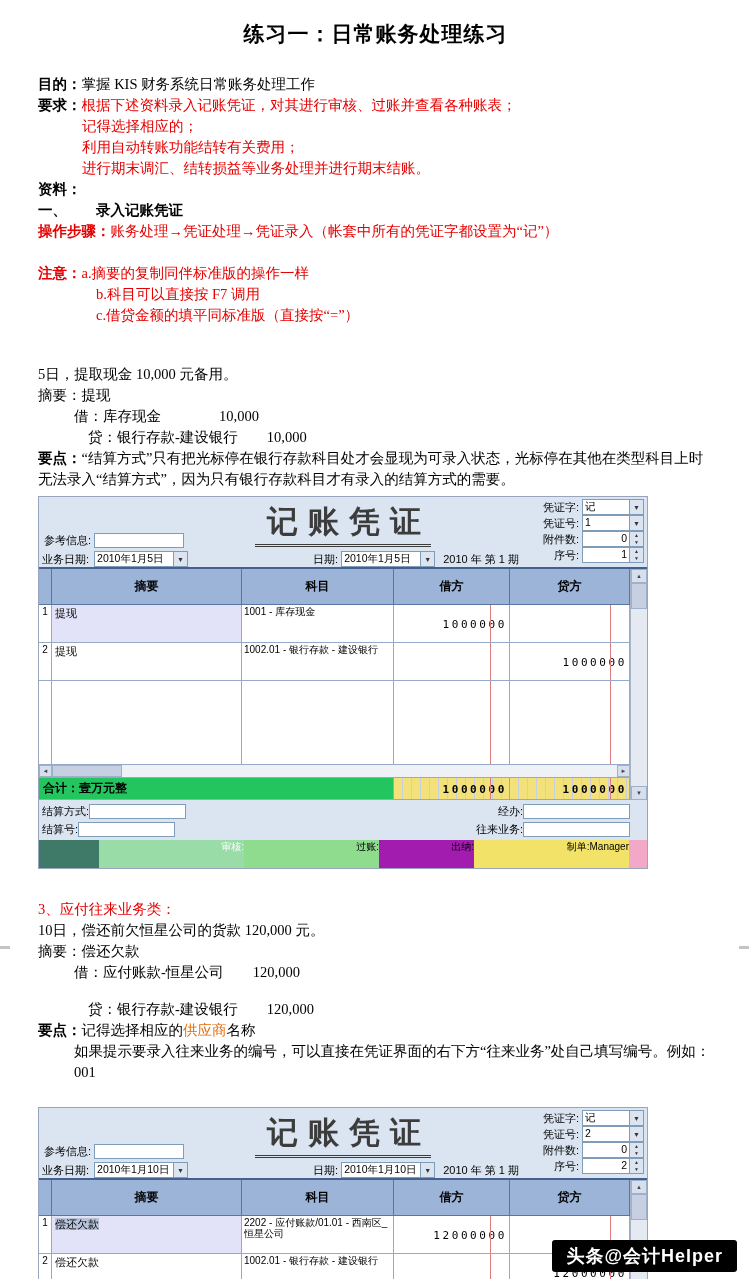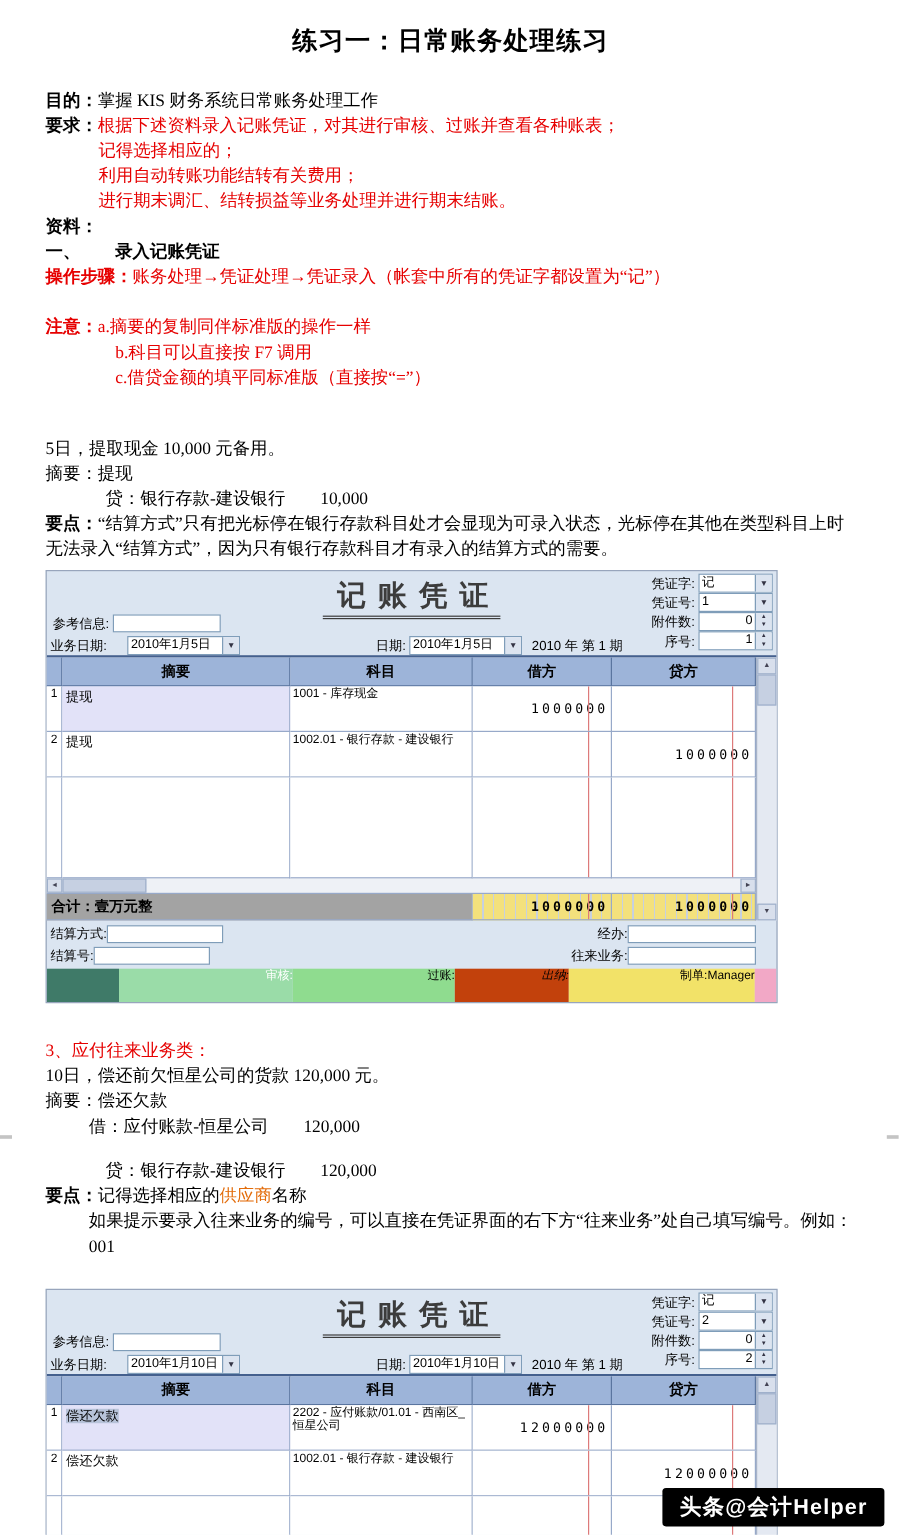--- a/index.html
+++ b/index.html
@@ -15,80 +15,80 @@
   .ind-j{padding-left:36px;}
   .ind-d{padding-left:50px;}
   .gap6{height:6px;}  .gap16{height:16px;}  .gap21{height:21px;}
   .gap24{height:24px;} .gap30{height:30px;} .gap38{height:38px;}
 
   
   .voucher{width:608px;background:#dbe5f1;border:1px solid #98a5bc;
            font-family:"Liberation Sans","DejaVu Sans",sans-serif;font-size:11px;color:#000;}
   .v-top{position:relative;height:70px;}
   .v-title-wrap{position:absolute;left:0;right:0;top:4px;text-align:center;}
-  .v-title{display:inline-block;font-size:24px;font-weight:bold;letter-spacing:10px;
+  .v-title{display:inline-block;font-size:31px;font-weight:bold;letter-spacing:10px;
            color:#3c3c3c;border-bottom:3px double #3c3c3c;padding:0 0 1px 12px;}
   .v-controls{position:absolute;top:3px;right:3px;display:flex;flex-direction:column;gap:2px;}
   .ctl-row{display:flex;align-items:center;justify-content:flex-end;gap:3px;height:14px;}
   .lbl{font-size:11px;white-space:nowrap;}
   .ctl-box{display:flex;width:60px;height:14px;background:#fff;border:1px solid #7f9db9;align-items:stretch;box-sizing:content-box;}
   .ctl-val{flex:1;font-size:10.5px;line-height:13px;padding-left:2px;overflow:hidden;white-space:nowrap;}
   .ctl-val.num{text-align:right;padding-right:2px;}
   .ctl-btn{width:13px;background:#dce4f0;border-left:1px solid #7f9db9;display:flex;align-items:center;justify-content:center;font-size:7px;color:#334;}
   .ctl-btn.spin{flex-direction:column;}
   .ctl-btn.spin span{flex:1;display:flex;align-items:center;justify-content:center;font-size:5px;line-height:5px;}
   .v-ref{position:absolute;left:5px;top:36px;display:flex;align-items:center;gap:3px;}
   .v-input{display:inline-block;background:#fff;border:1px solid #7f9db9;height:13px;}
   .w88{width:88px;} .w95{width:95px;} .w105{width:105px;}
-  .v-dates{position:absolute;left:3px;top:54px;right:128px;display:flex;align-items:center;gap:17px;}
+  .v-dates{position:absolute;left:3px;top:54px;right:128px;display:flex;align-items:center;gap:5px;}
   .date-box{display:flex;width:92px;height:14px;background:#fff;border:1px solid #7f9db9;align-items:stretch;}
   .g2{margin-left:auto;display:flex;align-items:center;gap:3px;}
   .period{margin-left:5px;font-size:11px;}
 
   .v-table{position:relative;padding-right:17px;border-top:2px solid #44608e;background:#fff;}
   .vrow{display:flex;}
   .cell{box-sizing:border-box;}
   .c-num{width:13px;} .c-sum{width:190px;} .c-acc{width:152px;} .c-deb{width:116px;} .c-cre{width:120px;}
   .thead .cell{background:#9db4d9;font-weight:bold;font-size:12px;display:flex;align-items:center;justify-content:center;
-               height:24px;border-right:1px solid #5a759f;border-bottom:1px solid #5a759f;}
+               height:36px;border-right:1px solid #5a759f;border-bottom:1px solid #5a759f;}
   .trow{height:38px;}
   .trow .cell, .filler .cell{border-right:1px solid #97a9c9;border-bottom:1px solid #97a9c9;background:#fff;}
   .filler{height:120px;}
   .cell-num{font-size:10px;text-align:center;padding-top:1px;}
   .cell-sum{font-size:11px;padding:1px 3px;}
   .cell-acc{font-size:10px;line-height:11px;padding:1px 2px;word-break:break-all;}
   .sel{background:#e2e2f8 !important;}
   .seltext{background:#b7c3d9;}
   .ledger{position:relative;background-image:repeating-linear-gradient(to right,transparent 0,transparent 8px,#c6d0e0 8px,#c6d0e0 9px);}
   .ledger::after{content:"";position:absolute;top:0;bottom:0;right:18px;width:1px;background:#dd7a7a;}
   .amt{position:absolute;right:2px;top:50%;transform:translateY(-50%);
        font-family:"DejaVu Sans Mono","Liberation Mono",monospace;font-size:11px;letter-spacing:2.6px;}
   .hscroll{height:12px;display:flex;background:#eef1f6;border-bottom:1px solid #97a9c9;}
   .hs-btn{width:13px;background:#d8dfec;border:1px solid #9fb0cb;font-size:6px;display:flex;align-items:center;justify-content:center;color:#445;box-sizing:border-box;}
   .hs-track{flex:1;position:relative;}
   .hs-thumb{position:absolute;left:0;top:0;bottom:0;width:70px;background:#c6d0e2;border:1px solid #9fb0cb;box-sizing:border-box;}
   .total{height:22px;}
-  .total .t-label{width:355px;background:#a3a3a3;font-weight:bold;font-size:12px;display:flex;align-items:center;
+  .total .t-label{width:355px;background:#22c55e;font-weight:bold;font-size:12px;display:flex;align-items:center;
                   padding-left:4px;border-right:1px solid #97a9c9;border-bottom:1px solid #97a9c9;box-sizing:border-box;}
   .total .ledger{background-color:#f3e17c;border-right:1px solid #97a9c9;border-bottom:1px solid #97a9c9;}
   .total .amt{font-weight:bold;}
   .vscroll{position:absolute;right:0;top:0;bottom:0;width:17px;background:#e4e9f2;border-left:1px solid #a8b4c8;
            display:flex;flex-direction:column;box-sizing:border-box;}
   .vs-btn{height:14px;background:#d8dfec;border:1px solid #9fb0cb;font-size:6px;display:flex;align-items:center;justify-content:center;color:#445;box-sizing:border-box;}
   .vs-track{flex:1;position:relative;}
   .vs-thumb{position:absolute;top:0;left:0;right:0;height:26px;background:#c6d0e2;border:1px solid #9fb0cb;box-sizing:border-box;}
   .v-footer{padding:2px 3px;}
   .f-row{display:flex;align-items:center;height:18px;}
   .f-row .sp{flex:1;}
   .mr16{margin-right:14px;}
   .v-status{display:flex;height:28px;font-size:10px;line-height:13px;overflow:hidden;text-align:right;}
   .st{display:block;white-space:nowrap;box-sizing:border-box;padding-left:3px;}
   .st1{width:205px;background:linear-gradient(90deg,#3f7a68 0px,#3f7a68 60px,#9adca8 60px);color:#fff;}
   .st2{width:135px;background:#8fdc8f;}
-  .st3{width:95px;background:#c2410c;font-style:italic;}
+  .st3{width:95px;background:#a21caf;}
   .st4{width:155px;background:#f2e268;}
   .st5{flex:1;background:#f2a8c6;}
 
   .pb-mark{position:absolute;top:946px;width:10px;height:3px;background:#c4c4c4;}
   .pb-left{left:0;} .pb-right{right:0;}
   .watermark{position:absolute;right:12px;bottom:7px;background:#000;color:#fff;
              font-family:"Liberation Sans","DejaVu Sans",sans-serif;font-size:18px;font-weight:bold;
              padding:4px 14px;border-radius:3px;letter-spacing:1px;}
 </style>
 </head>
@@ -110,20 +110,21 @@
   <div class="gap21"></div>
 
   <p class="p"><span class="red b">注意：</span><span class="red">a.摘要的复制同伴标准版的操作一样</span></p>
   <p class="p red ind-note">b.科目可以直接按 F7 调用</p>
   <p class="p red ind-note">c.借贷金额的填平同标准版（直接按“=”）</p>
 
   <div class="gap38"></div>
 
   <p class="p">5日，提取现金 10,000 元备用。</p>
   <p class="p">摘要：提现</p>
+  <p class="p ind-j">借：库存现金　　　　10,000</p>
   <p class="p ind-d">贷：银行存款-建设银行　　10,000</p>
   <p class="p"><span class="b">要点：</span><span>“结算方式”只有把光标停在银行存款科目处才会显现为可录入状态，光标停在其他在类型科目上时无法录入“结算方式”，因为只有银行存款科目才有录入的结算方式的需要。</span></p>
 
   <div class="gap6"></div>
 
   <div class="voucher">
     <div class="v-top">
       <div class="v-title-wrap"><span class="v-title">记账凭证</span></div>
       <div class="v-controls">
         <div class="ctl-row">

